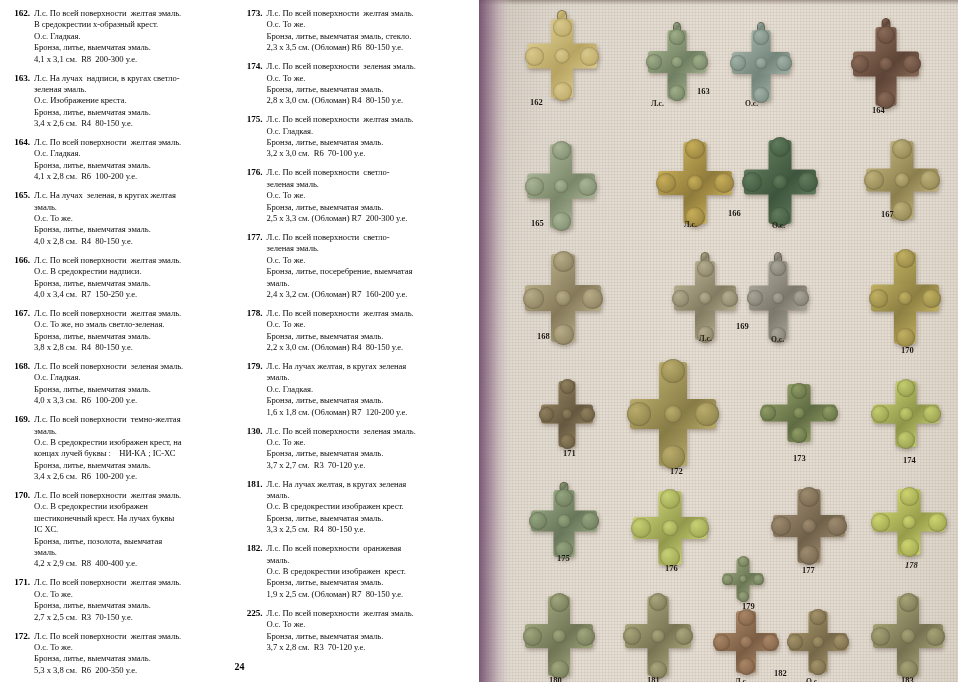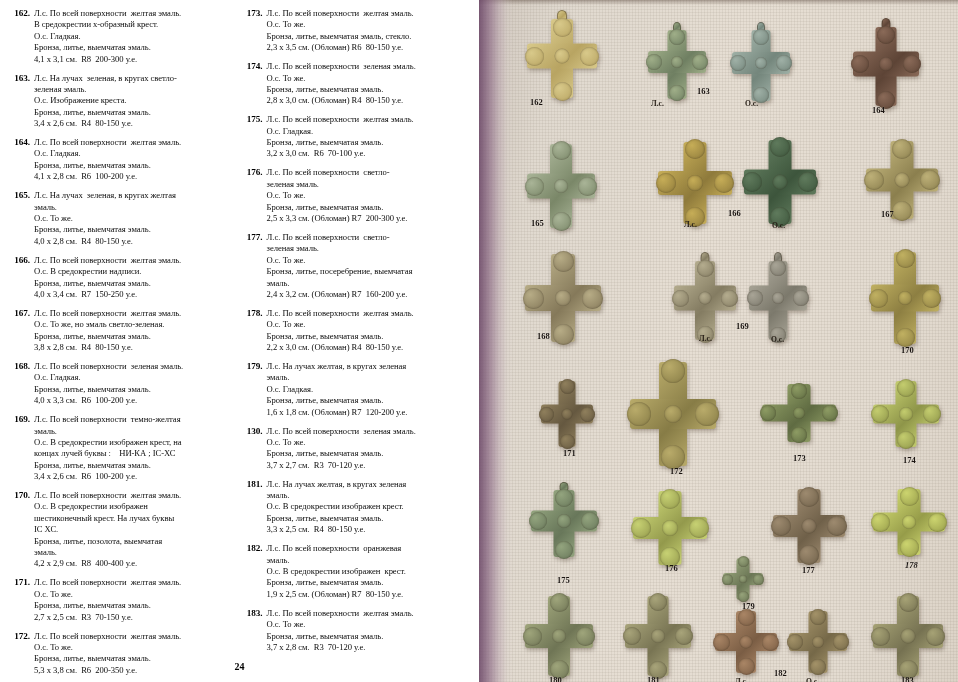--- a/index.html
+++ b/index.html
@@ -131,21 +131,21 @@
               <div class="ln">Л.с. По всей поверхности  желтая эмаль.</div>
               <div class="ln">В средокрестии х-образный крест.</div>
               <div class="ln">О.с. Гладкая.</div>
               <div class="ln">Бронза, литье, выемчатая эмаль.</div>
               <div class="ln">4,1 х 3,1 см.  R8  200-300 у.е.</div>
             </div>
           </div>
           <div class="entry">
             <div class="num">163.</div>
             <div class="lines">
-              <div class="ln">Л.с. На лучах  зеленая, в кругах светло-</div>
+              <div class="ln">Л.с. На лучах  надписи, в кругах светло-</div>
               <div class="ln">зеленая эмаль.</div>
               <div class="ln">О.с. Изображение креста.</div>
               <div class="ln">Бронза, литье, выемчатая эмаль.</div>
               <div class="ln">3,4 х 2,6 см.  R4  80-150 у.е.</div>
             </div>
           </div>
           <div class="entry">
             <div class="num">164.</div>
             <div class="lines">
               <div class="ln">Л.с. По всей поверхности  желтая эмаль.</div>
@@ -324,21 +324,21 @@
             <div class="num">182.</div>
             <div class="lines">
               <div class="ln">Л.с. По всей поверхности  оранжевая</div>
               <div class="ln">эмаль.</div>
               <div class="ln">О.с. В средокрестии изображен  крест.</div>
               <div class="ln">Бронза, литье, выемчатая эмаль.</div>
               <div class="ln">1,9 х 2,5 см. (Обломан) R7  80-150 у.е.</div>
             </div>
           </div>
           <div class="entry">
-            <div class="num">183.</div>
+            <div class="num">225.</div>
             <div class="lines">
               <div class="ln">Л.с. По всей поверхности  желтая эмаль.</div>
               <div class="ln">О.с. То же.</div>
               <div class="ln">Бронза, литье, выемчатая эмаль.</div>
               <div class="ln">3,7 х 2,8 см.  R3  70-120 у.е.</div>
             </div>
           </div>
         </div>
     </div>
     <div id="page-num">
@@ -657,21 +657,21 @@
         <div class="caption" style="left: 402px; top: 209px;">167</div>
         <div class="caption" style="left: 58px; top: 331px;">168</div>
         <div class="side-caption" style="left: 220px; top: 334px;">Л.с.</div>
         <div class="caption" style="left: 257px; top: 321px;">169</div>
         <div class="side-caption" style="left: 292px; top: 335px;">О.с.</div>
         <div class="caption" style="left: 422px; top: 345px;">170</div>
         <div class="caption" style="left: 84px; top: 448px;">171</div>
         <div class="caption" style="left: 191px; top: 466px;">172</div>
         <div class="caption" style="left: 314px; top: 453px;">173</div>
         <div class="caption" style="left: 424px; top: 455px;">174</div>
-        <div class="caption" style="left: 78px; top: 575px;">175</div>
+        <div class="caption" style="left: 78px; top: 553px;">175</div>
         <div class="caption" style="left: 186px; top: 563px;">176</div>
         <div class="caption" style="left: 263px; top: 601px;">179</div>
         <div class="caption" style="left: 323px; top: 565px;">177</div>
         <div class="caption" style="left: 426px; top: 560px; font-style: italic;">178</div>
         <div class="caption" style="left: 70px; top: 675px;">180</div>
         <div class="caption" style="left: 168px; top: 675px;">181</div>
         <div class="side-caption" style="left: 256px; top: 677px;">Л.с.</div>
         <div class="caption" style="left: 295px; top: 668px;">182</div>
         <div class="side-caption" style="left: 327px; top: 677px;">О.с.</div>
         <div class="caption" style="left: 422px; top: 675px;">183</div>

